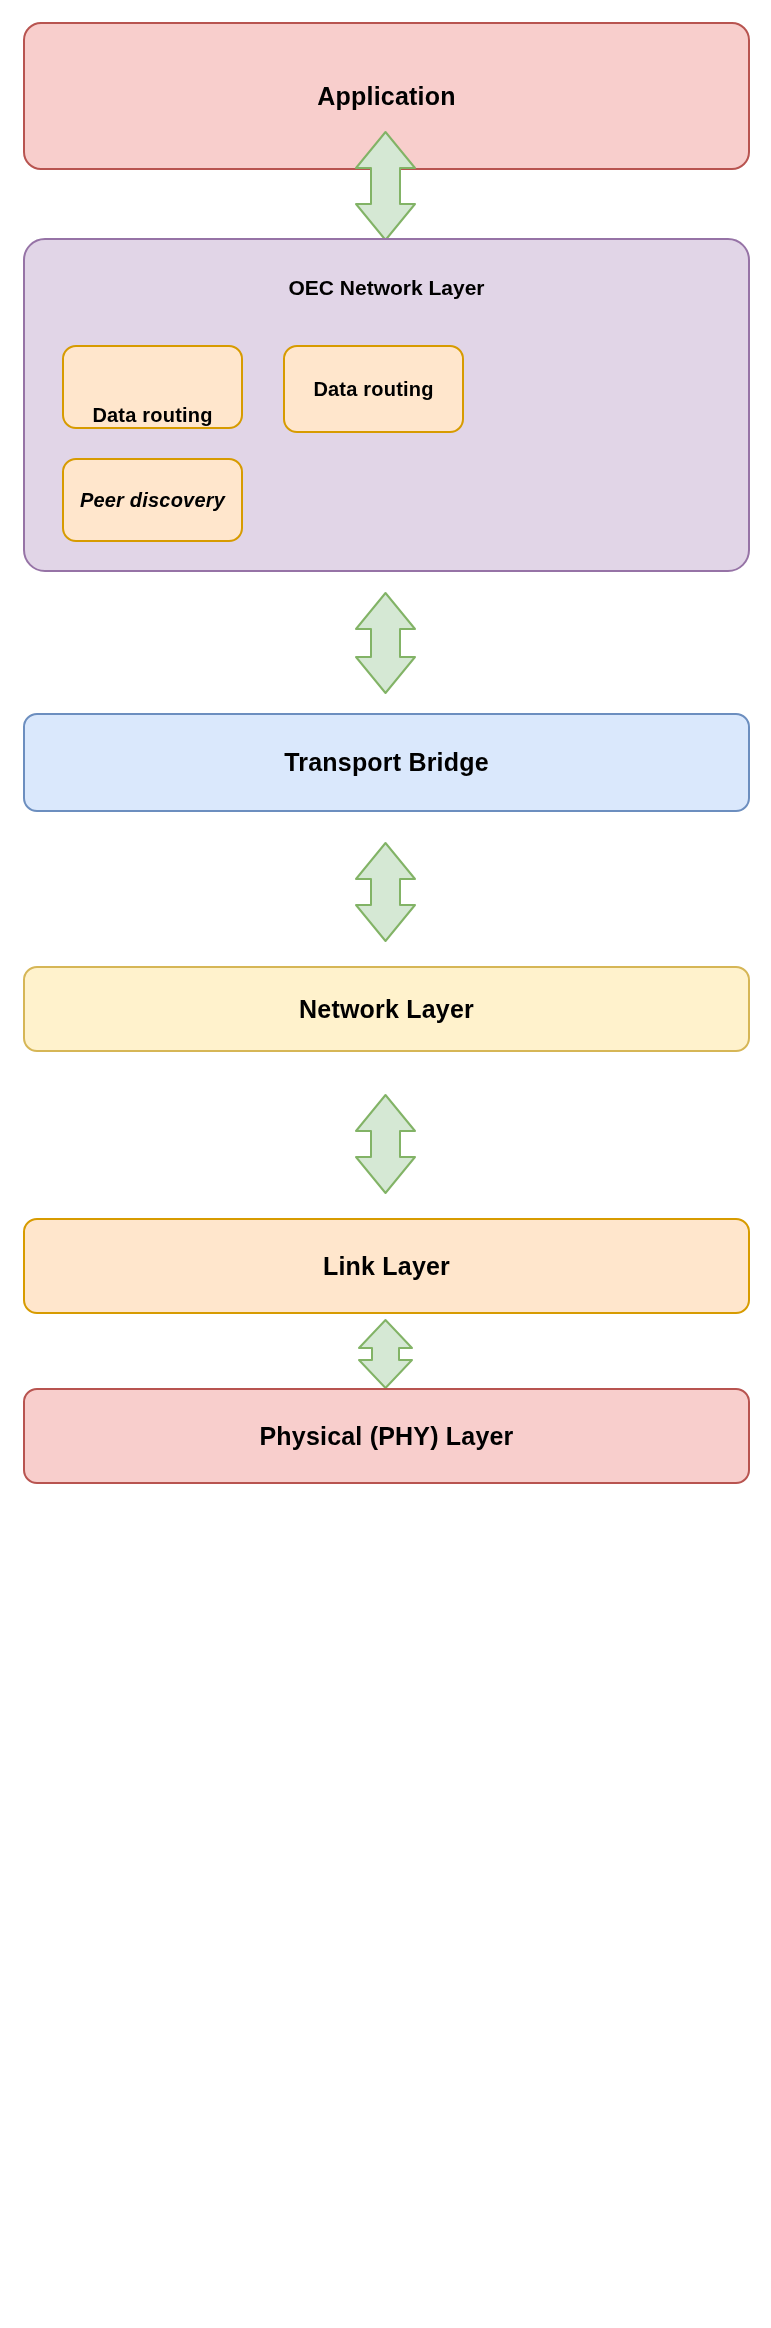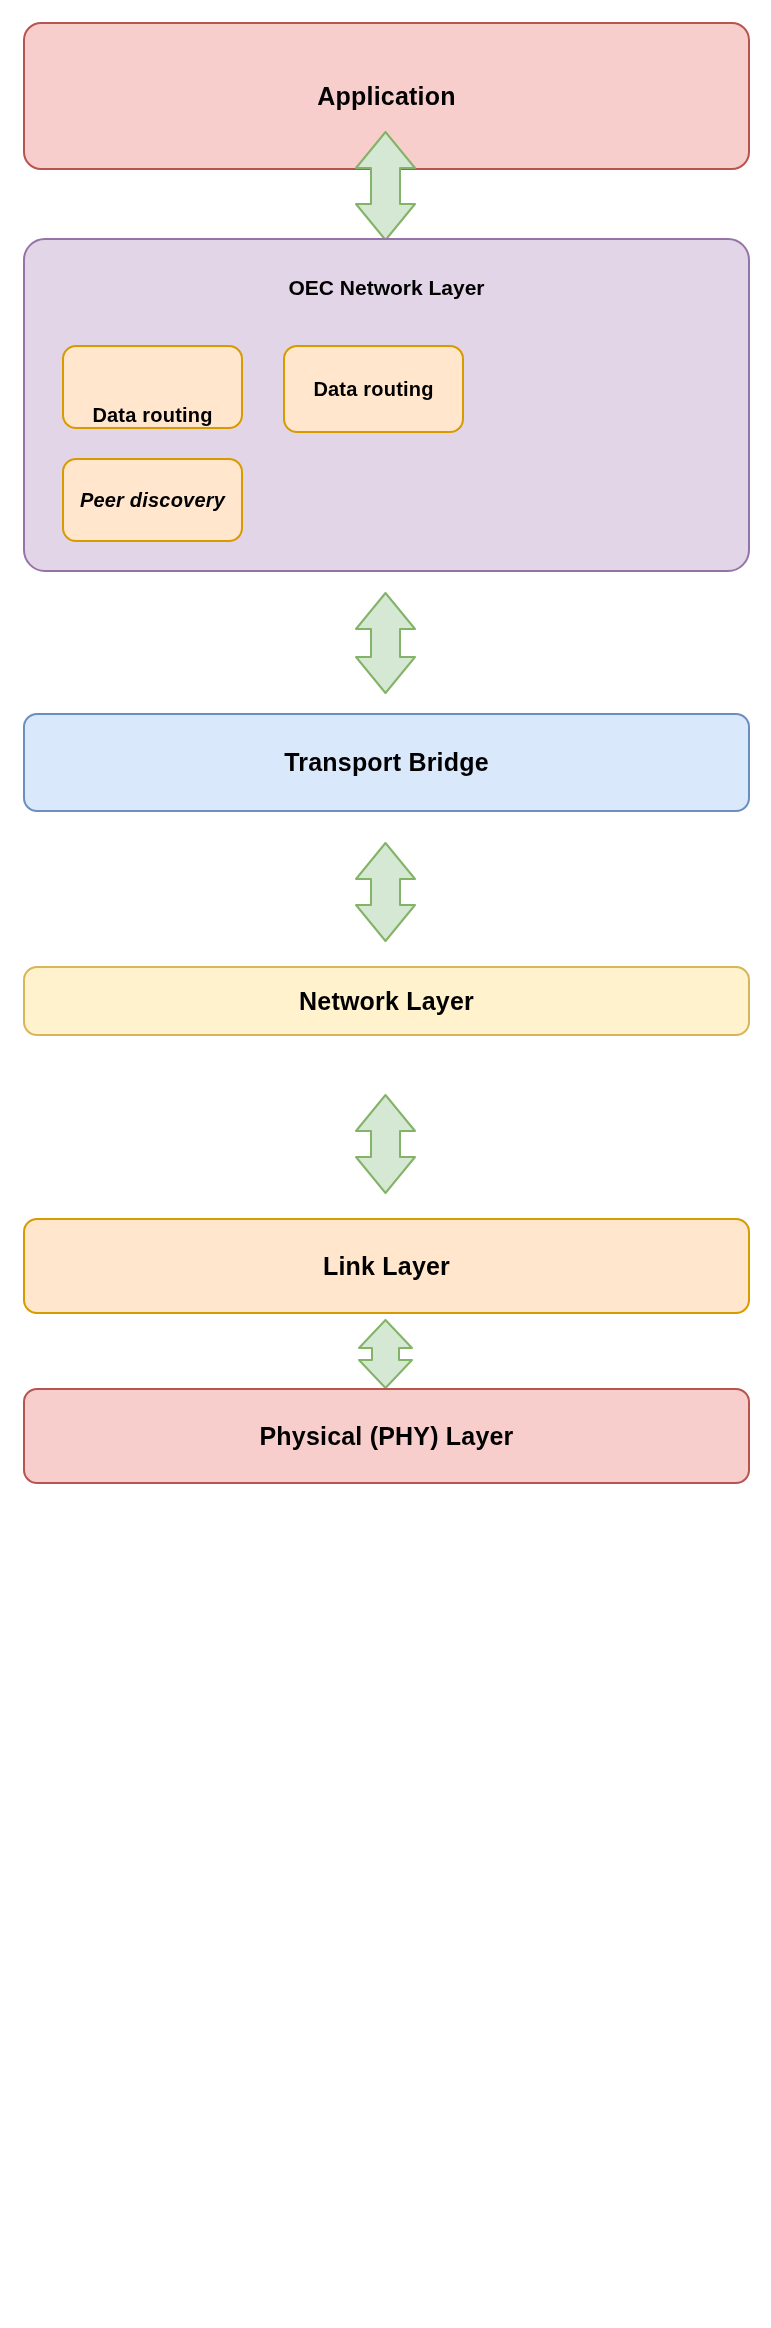--- a/index.html
+++ b/index.html
@@ -72,21 +72,21 @@
   }
   #transport-box {
     top: 713px;
     height: 99px;
     background: #dae8fc;
     border-color: #6c8ebf;
     border-radius: 14px;
   }
   #network-box {
     top: 966px;
-    height: 70px;
+    height: 86px;
     background: #fff2cc;
     border-color: #d6b656;
     border-radius: 14px;
   }
   #link-box {
     top: 1218px;
     height: 96px;
     background: #ffe6cc;
     border-color: #d79b00;
     border-radius: 14px;

